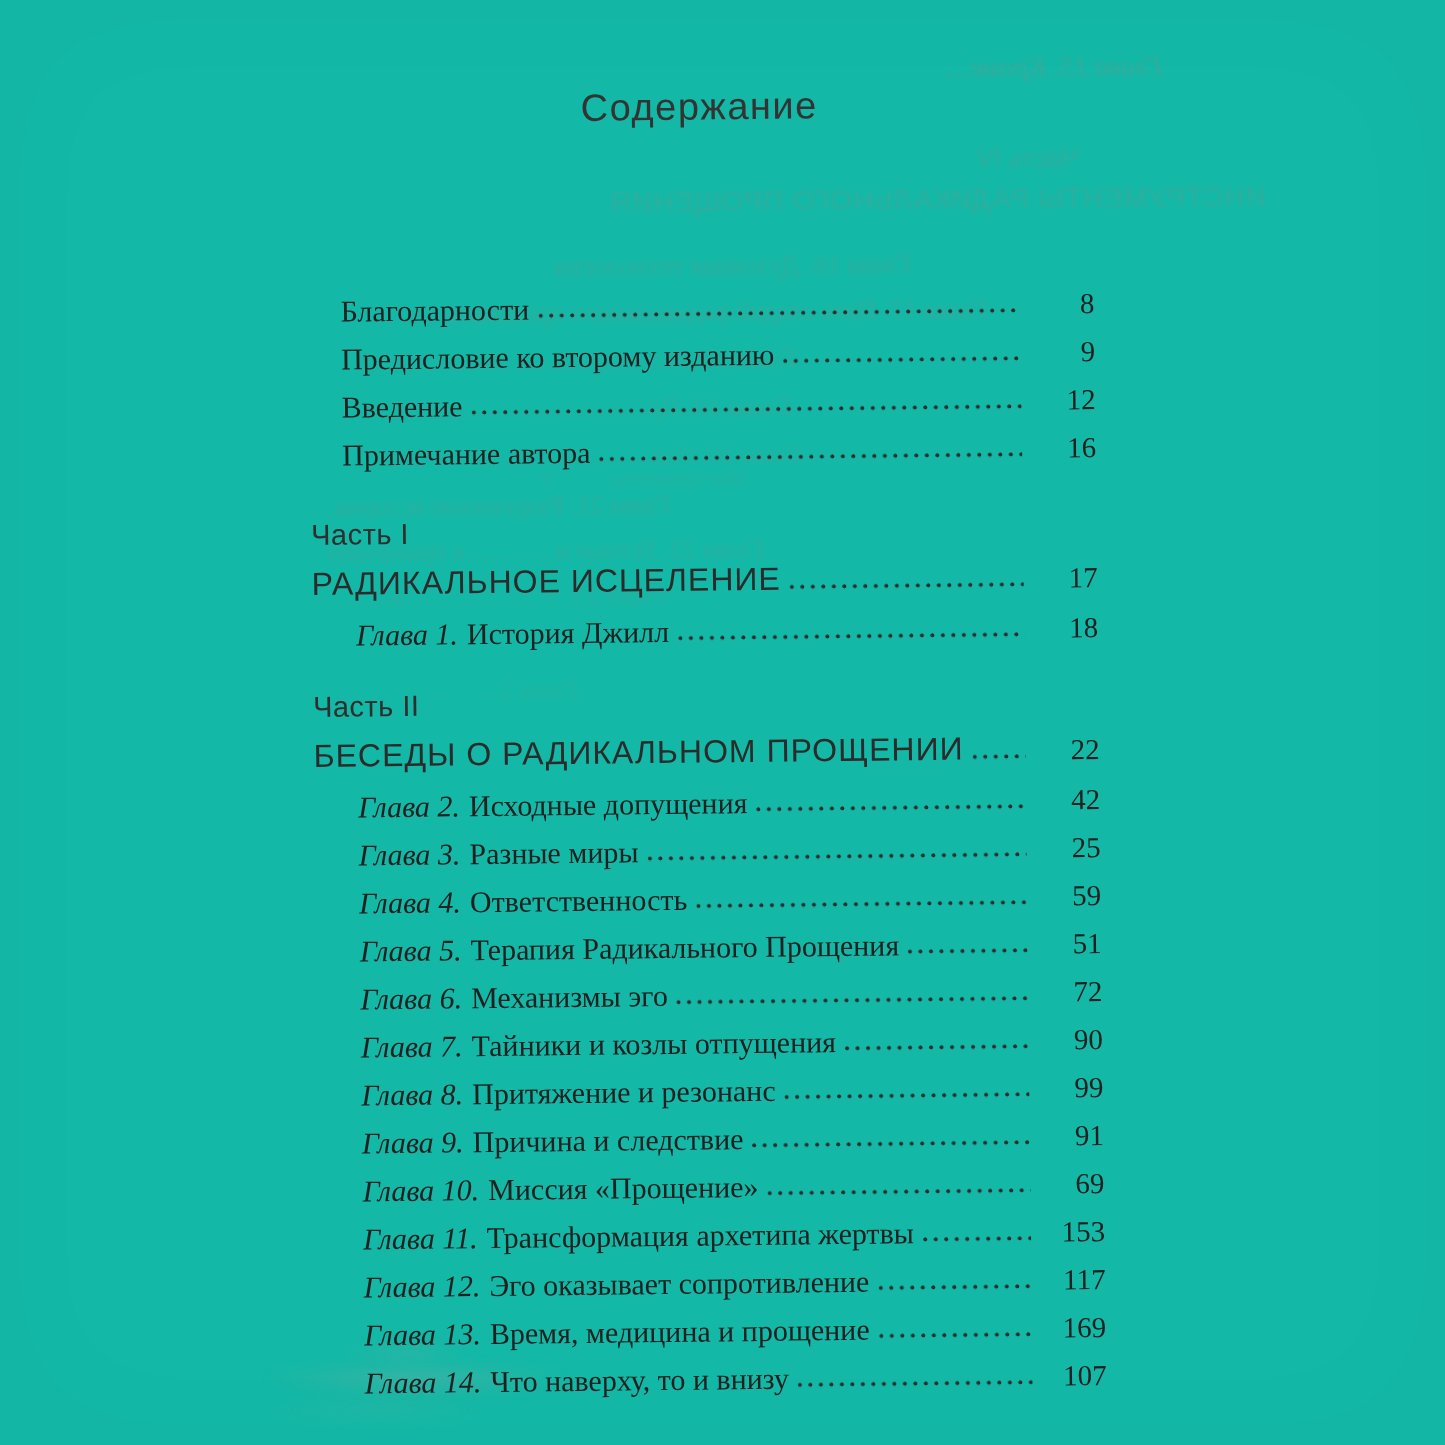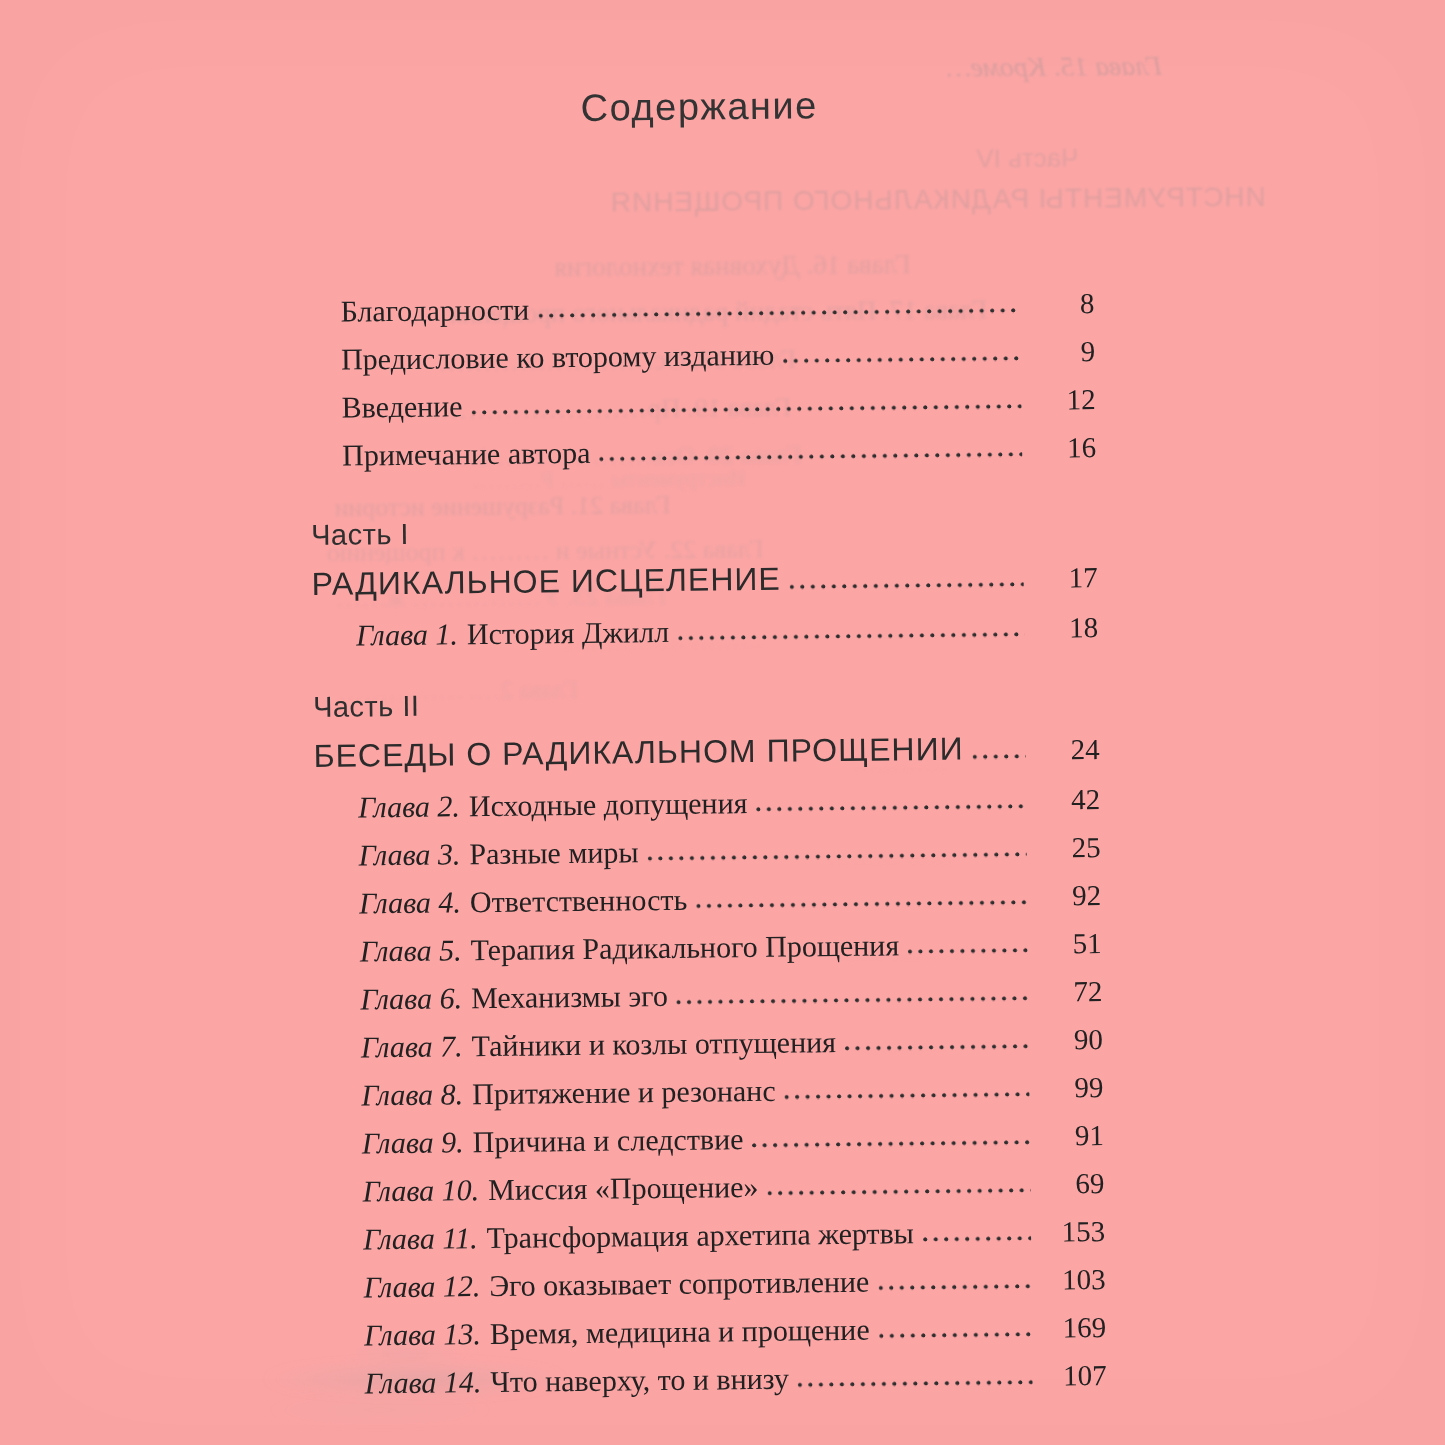--- a/index.html
+++ b/index.html
@@ -6,21 +6,21 @@
   body {
     width: 1445px; height: 1445px;
     background: #fdfdfc;
     overflow: hidden;
     position: relative;
     font-family: "Liberation Serif", "DejaVu Serif", serif;
     color: #212121;
   }
   .scan-page {
     position: absolute; inset: 0;
-    background: #fca5a5;
+    background: #14b8a6;
     box-shadow: inset 0 0 160px rgba(0,0,0,0.02);
   }
 
   
   .ghost-layer {
     position: absolute; inset: 0;
     transform: rotate(-0.5deg);
     transform-origin: 0 0;
     pointer-events: none;
   }
@@ -164,37 +164,37 @@
           <span class="pg">18</span>
         </div>
       </div>
     </div>
 
     <div class="part second">
       <div class="part-label">Часть II</div>
       <div class="row part-row">
         <span class="t">БЕСЕДЫ О РАДИКАЛЬНОМ ПРОЩЕНИИ</span>
         <span class="leader"></span>
-        <span class="pg">24</span>
+        <span class="pg">22</span>
       </div>
       <div class="chapters">
         <div class="row">
           <span class="t"><span class="ch-label">Глава 2.</span><span>Исходные допущения</span></span>
           <span class="leader"></span>
           <span class="pg">42</span>
         </div>
         <div class="row">
           <span class="t"><span class="ch-label">Глава 3.</span><span>Разные миры</span></span>
           <span class="leader"></span>
           <span class="pg">25</span>
         </div>
         <div class="row">
           <span class="t"><span class="ch-label">Глава 4.</span><span>Ответственность</span></span>
           <span class="leader"></span>
-          <span class="pg">92</span>
+          <span class="pg">59</span>
         </div>
         <div class="row">
           <span class="t"><span class="ch-label">Глава 5.</span><span>Терапия Радикального Прощения</span></span>
           <span class="leader"></span>
           <span class="pg">51</span>
         </div>
         <div class="row">
           <span class="t"><span class="ch-label">Глава 6.</span><span>Механизмы эго</span></span>
           <span class="leader"></span>
           <span class="pg">72</span>
@@ -220,21 +220,21 @@
           <span class="pg">69</span>
         </div>
         <div class="row">
           <span class="t"><span class="ch-label">Глава 11.</span><span>Трансформация архетипа жертвы</span></span>
           <span class="leader"></span>
           <span class="pg">153</span>
         </div>
         <div class="row">
           <span class="t"><span class="ch-label">Глава 12.</span><span>Эго оказывает сопротивление</span></span>
           <span class="leader"></span>
-          <span class="pg">103</span>
+          <span class="pg">117</span>
         </div>
         <div class="row">
           <span class="t"><span class="ch-label">Глава 13.</span><span>Время, медицина и прощение</span></span>
           <span class="leader"></span>
           <span class="pg">169</span>
         </div>
         <div class="row">
           <span class="t"><span class="ch-label">Глава 14.</span><span>Что наверху, то и внизу</span></span>
           <span class="leader"></span>
           <span class="pg">107</span>

